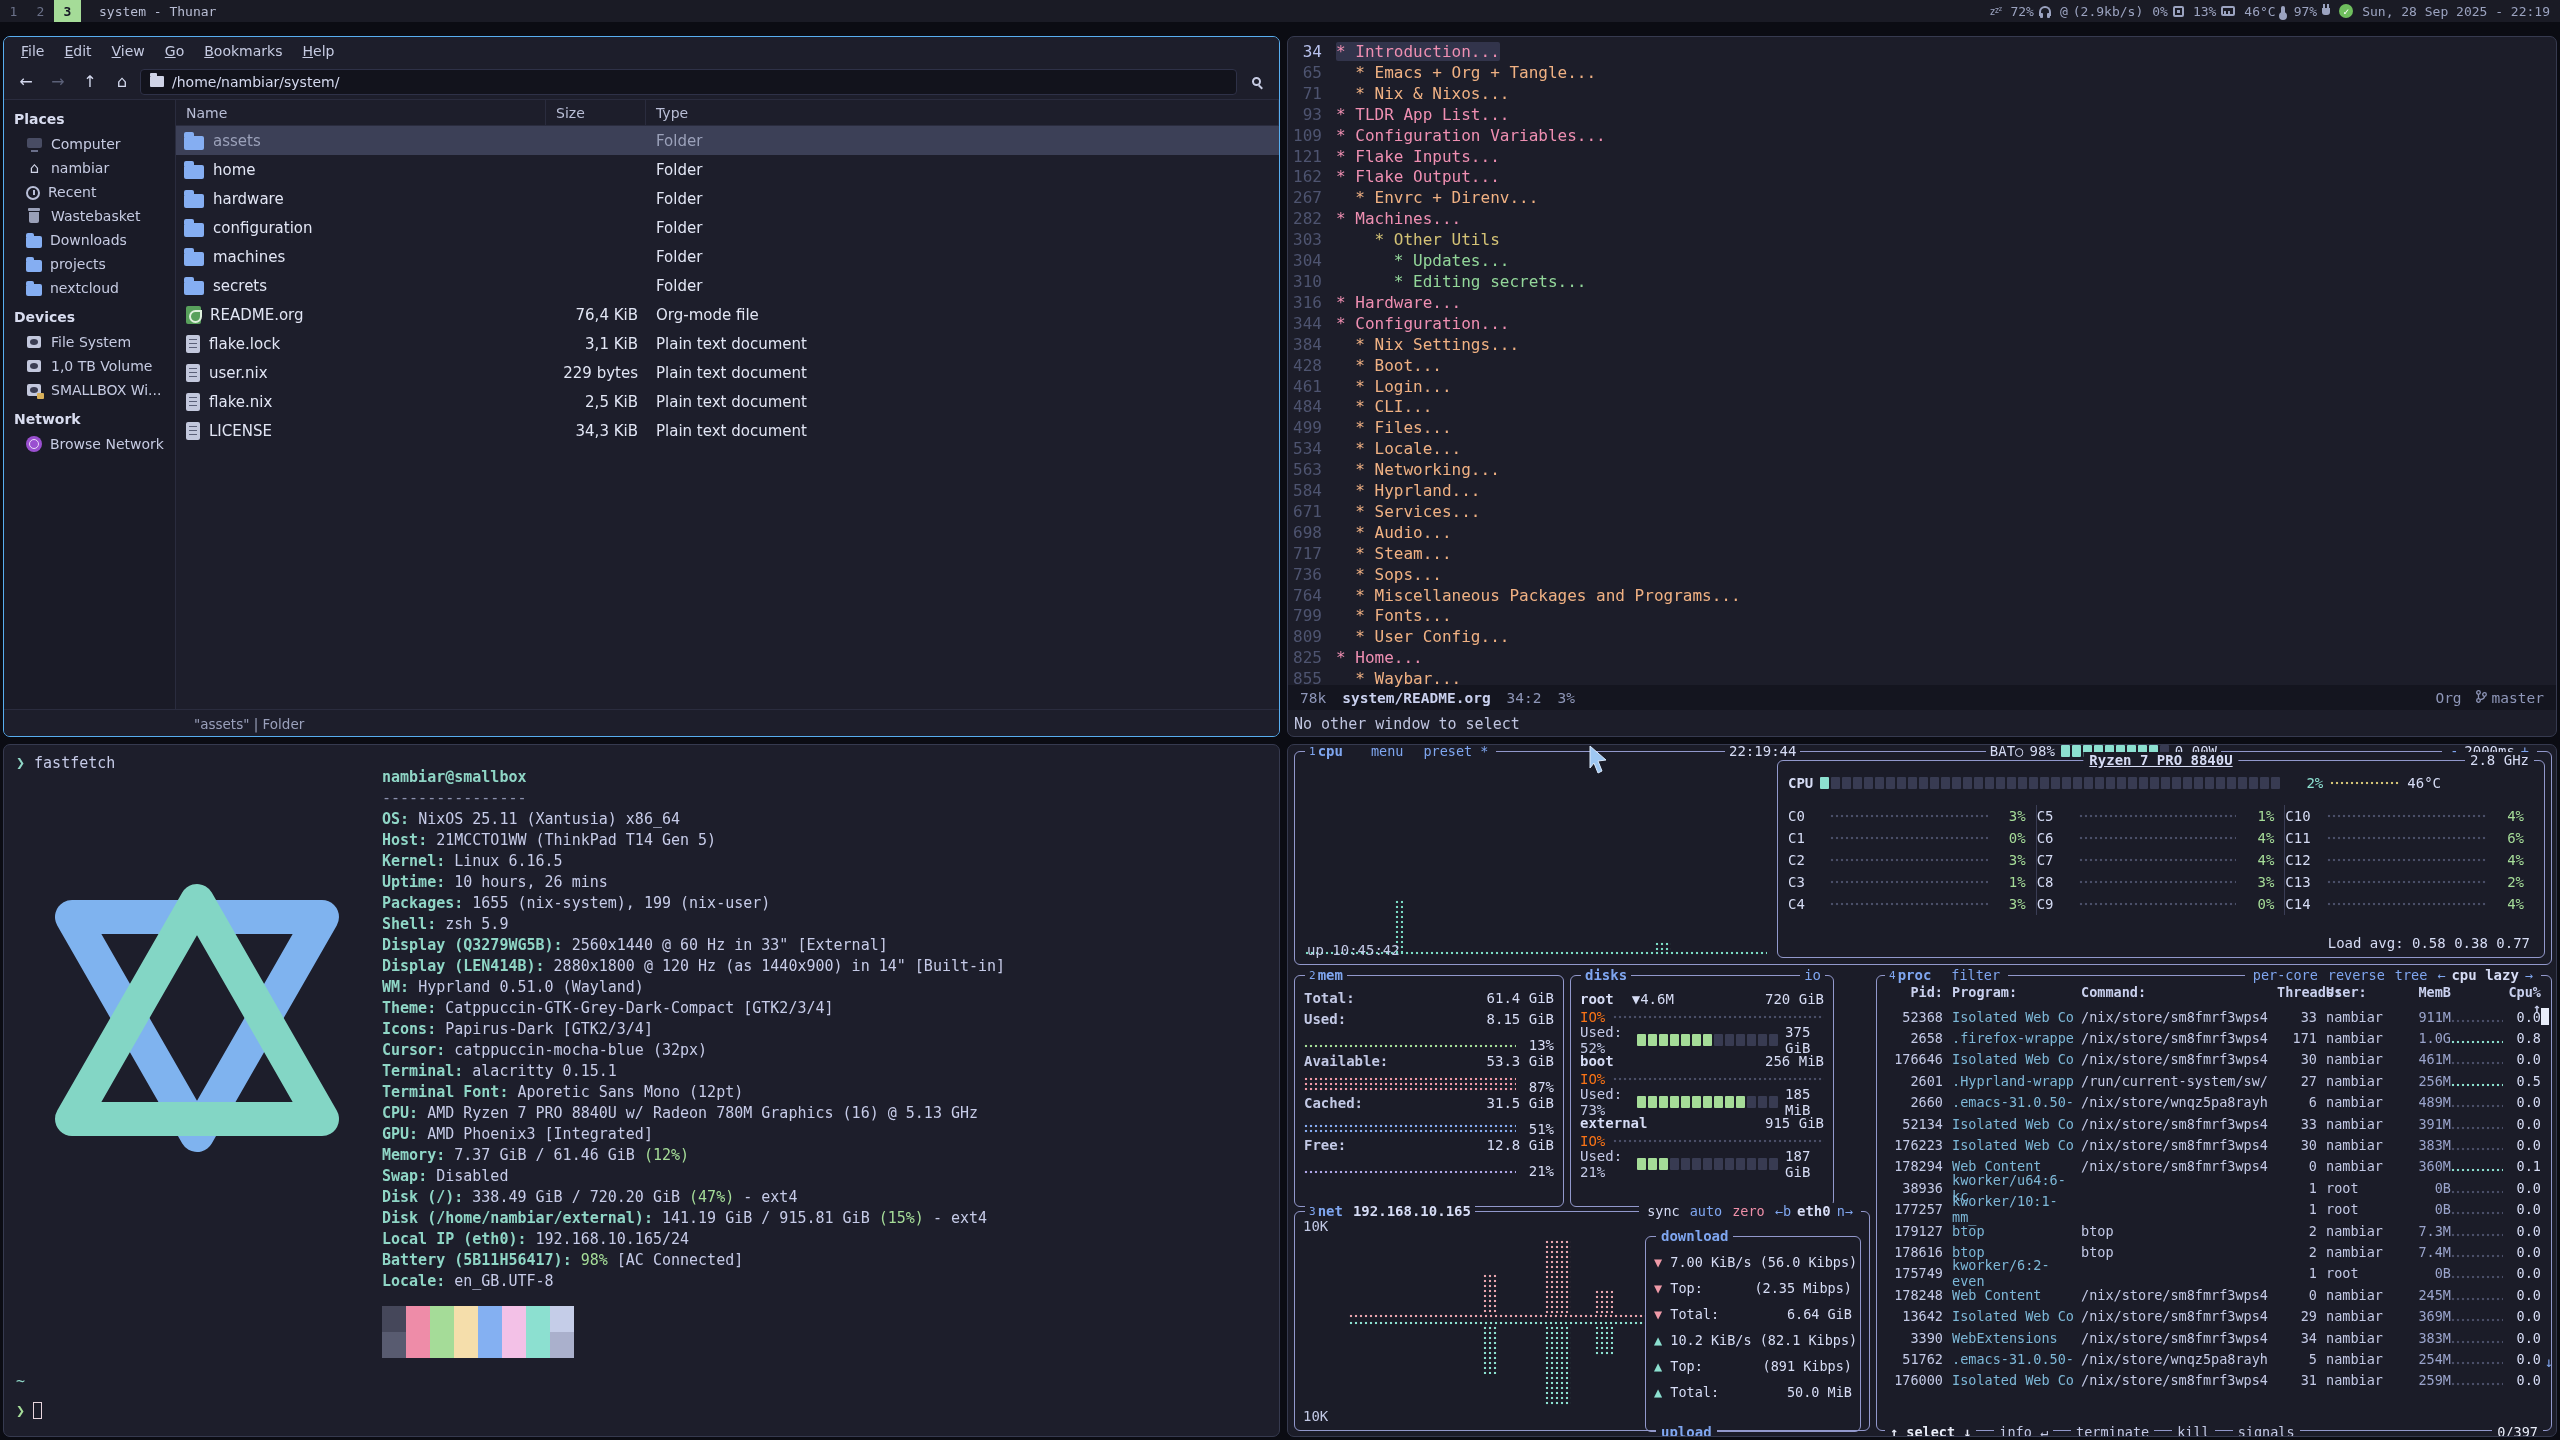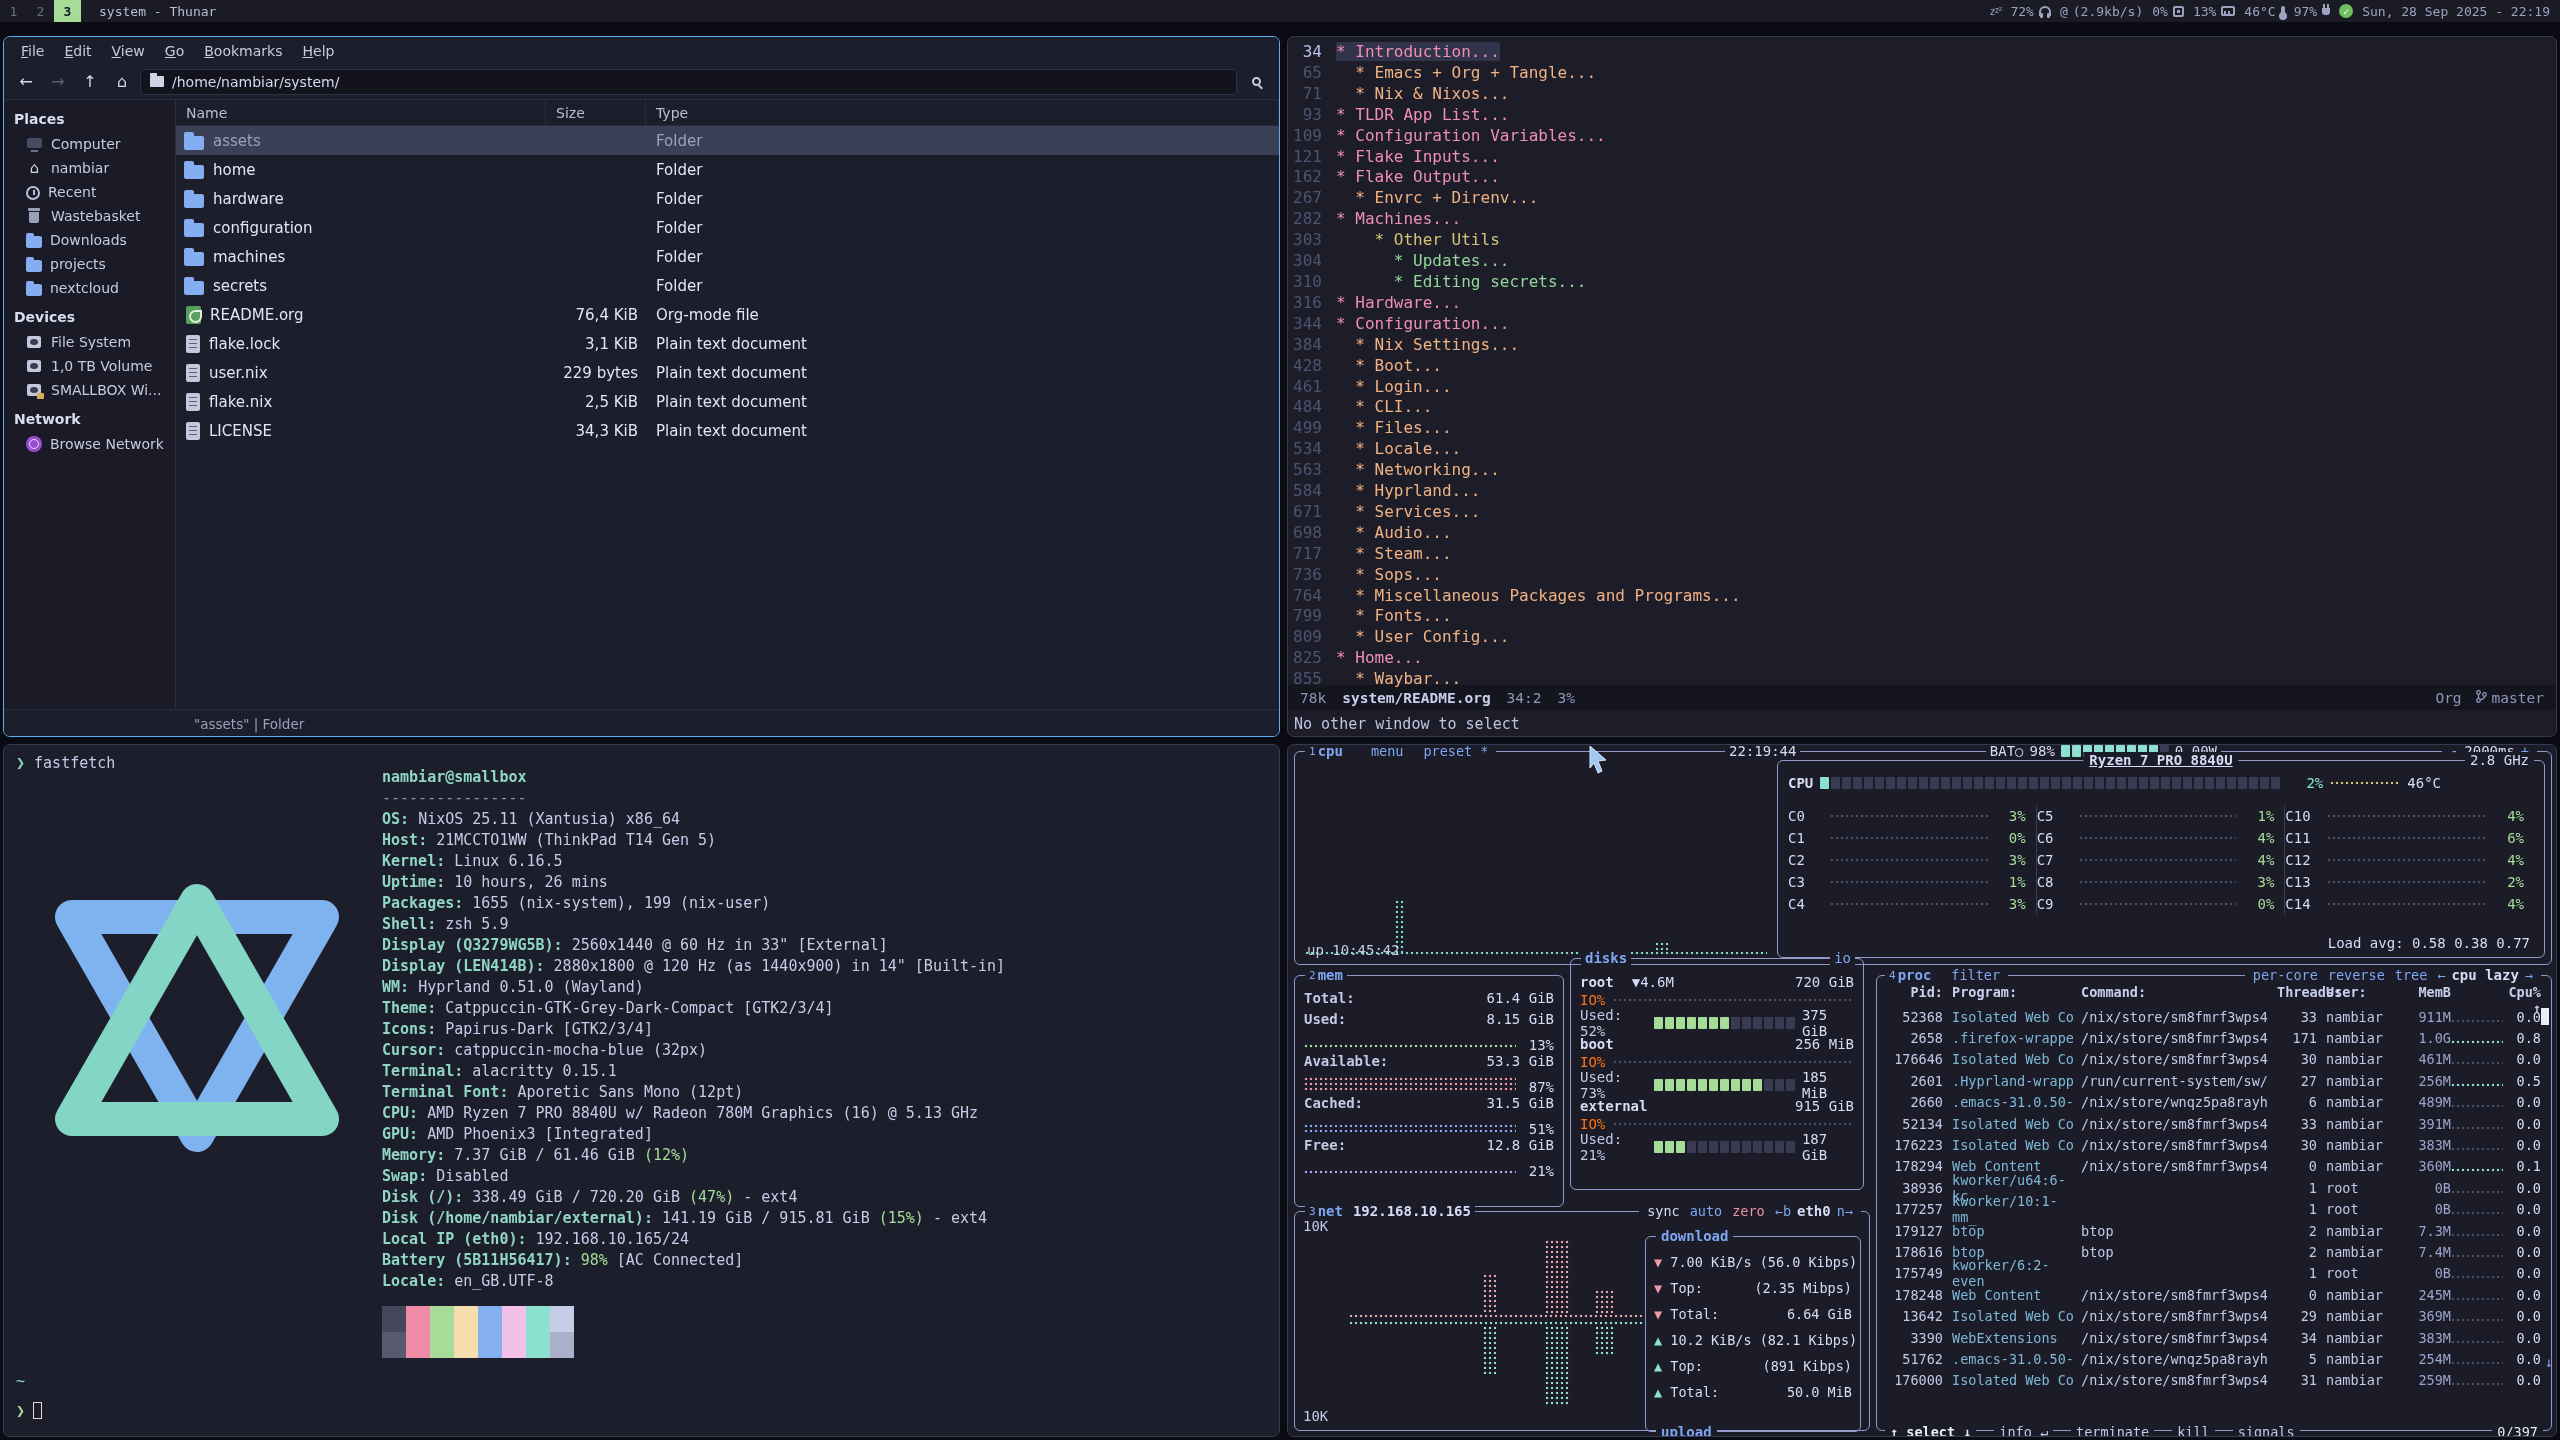--- a/index.html
+++ b/index.html
@@ -171,21 +171,21 @@
   #loadavg{position:absolute;right:14px;bottom:6px;color:#d6dcf5;}
   #uptime{position:absolute;left:12px;bottom:6px;color:#c3c9e6;}
   #bat-seg{display:flex;align-items:center;gap:6px;}
   #mem-box{left:6px;top:230px;width:270px;height:232px;}
   .memrow{display:flex;align-items:baseline;padding:0 9px;height:21px;}
   .memrow .ml{color:#c3c9e6;}
   .memrow .mv{margin-left:auto;color:#d6dcf5;}
   .memgraph{display:flex;align-items:flex-end;gap:6px;padding:0 9px;height:21px;}
   .memgraph .g{flex:1;margin-bottom:4px;}
   .memgraph .gp{width:32px;text-align:right;color:#d6dcf5;}
-  #disks-box{left:282px;top:213px;width:294px;height:232px;}
+  #disks-box{left:282px;top:230px;width:264px;height:232px;}
   .dio{position:absolute;top:-9px;right:8px;background:#1b1c28;padding:0 4px;color:var(--blue);}
   .drow-t{display:flex;align-items:center;padding:0 9px;height:21px;color:#d6dcf5;font-weight:bold;}
   .drow-t .dsize{margin-left:auto;font-weight:normal;}
   .drow-t .dextra{margin-left:18px;font-weight:normal;}
   .drow-io{display:flex;align-items:flex-start;gap:8px;padding:0 9px;height:20px;color:#f97316;}
   .drow-io .g{flex:1;height:4px;--dc:#4a4e68;margin-top:6px;}
   .drow-u{display:flex;align-items:center;gap:7px;padding:0 9px;height:21px;}
   .drow-u .du{margin-left:auto;color:#d6dcf5;}
   #net-box{left:6px;top:466px;width:576px;height:220px;}
   #net-scale-t{position:absolute;left:8px;top:6px;color:#c3c9e6;}

